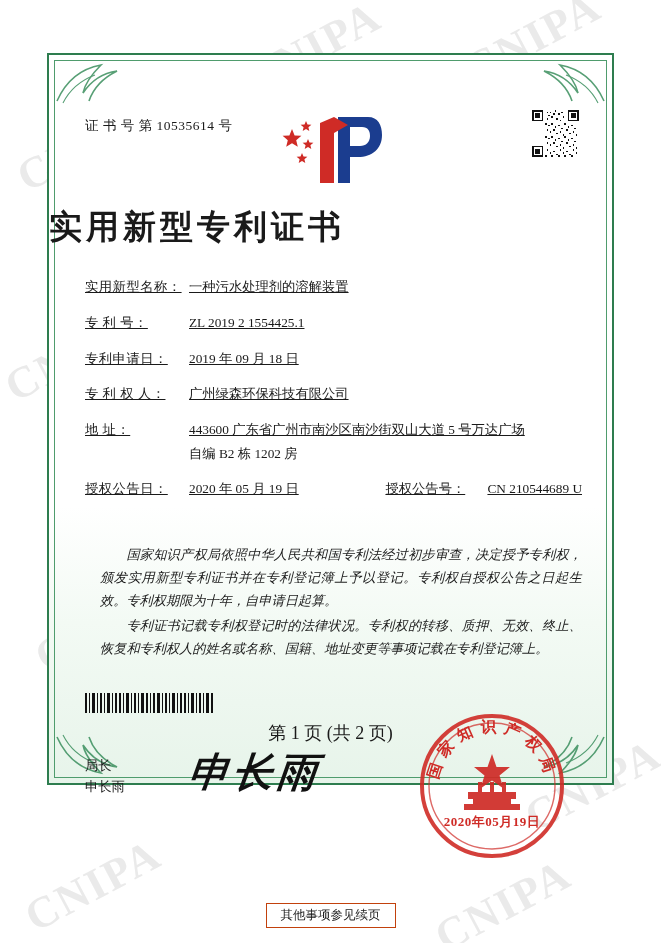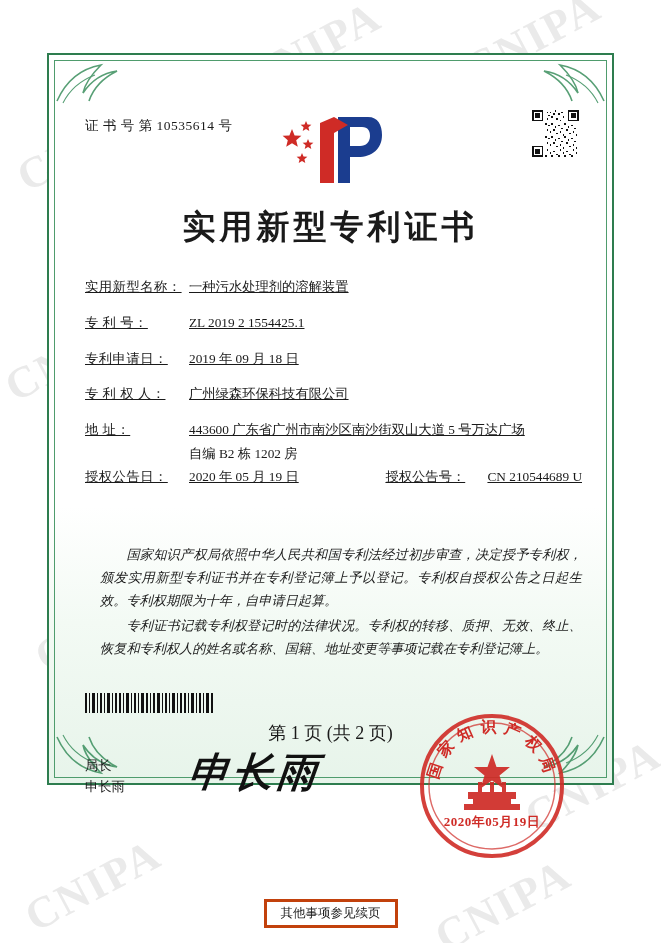--- a/index.html
+++ b/index.html
@@ -86,21 +86,21 @@
     height: 78px;
     display: flex;
     justify-content: center;
     align-items: flex-start;
   }
   .title {
     position: absolute;
     left: 0;
     right: 0;
     top: 150px;
-    text-align: center;
+    text-align: left;
     font-size: 33px;
     font-weight: bold;
     letter-spacing: 4px;
     font-family: "DejaVu Serif", serif;
   }
 
   
   .fields {
     position: absolute;
     left: 36px;
@@ -121,21 +121,21 @@
     letter-spacing: 0.5px;
   }
   .row .val {
     flex: 1 1 auto;
   }
   .row .val2 {
     flex: none;
     padding-left: 6px;
   }
   .subline {
-    margin: -12px 0 4px 104px;
+    margin: -12px 0 16px 104px;
     font-size: 13.3px;
   }
   .row.two .lbl2 {
     width: 96px;
     flex: none;
     text-align: left;
   }
 
   
   .paras {
@@ -215,21 +215,21 @@
   .note-box {
     position: absolute;
     left: 0;
     right: 0;
     bottom: 15px;
     text-align: center;
     z-index: 2;
   }
   .note-box span {
     display: inline-block;
-    border: 3px solid #c2410c;
+    border: 1px solid #c2410c;
     padding: 3px 14px;
     font-size: 12.5px;
     background: #fff;
   }
 </style>
 </head>
 <body>
 
 <div class="watermark-layer" id="wm-layer">
     <div class="wm" style="left: 12px; top: 120px; font-size: 44px; transform: rotate(-28deg);">CNIPA</div>

